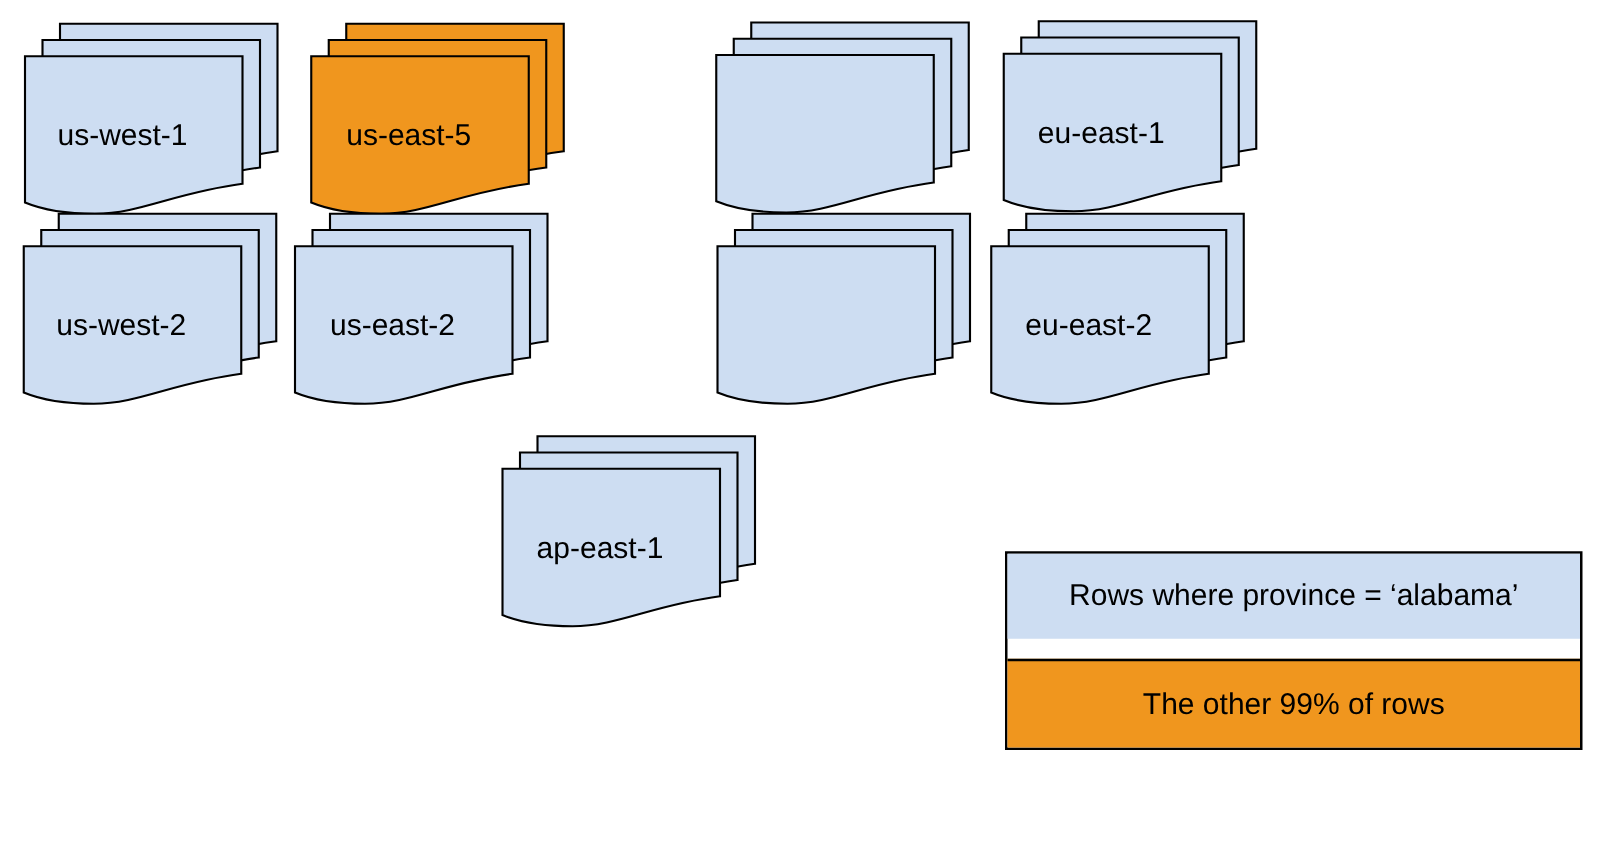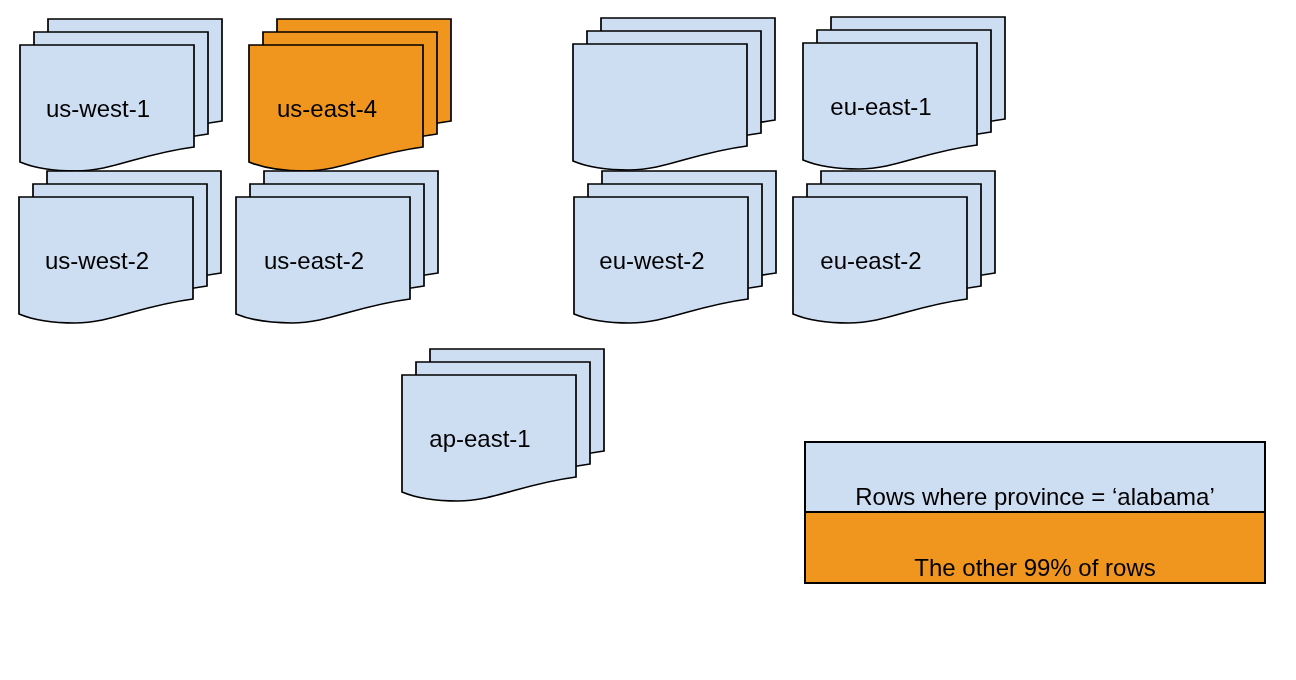--- a/index.html
+++ b/index.html
@@ -50,32 +50,32 @@
     position: absolute;
     left: 804px;
     top: 441px;
     width: 462px;
     border: 2.5px solid var(--stroke, #000000);
     box-sizing: border-box;
   }
   .legend-row {
     height: 68px;
     display: flex;
-    align-items: flex-end;
+    align-items: center;
     justify-content: center;
     font-size: 24px;
     color: var(--text, #000000);
     white-space: nowrap;
   }
   .legend-row + .legend-row {
     border-top: 2.5px solid var(--stroke, #000000);
     height: 69px;
   }
   .legend-blue   { background: var(--light-blue, #cdddf2); }
-  .legend-orange { background: var(--orange, #f0961e); }
+  .legend-orange { background: var(--orange, #f0961e); margin-top: 16px; }
 </style>
 </head>
 <body>
 
 <svg width="0" height="0" style="position:absolute" aria-hidden="true">
   <defs>
     <path id="doc-shape" d="M0 0 H174 V102 C120 109 92 126 56 126 C32 126 12 122 0 117 Z"></path>
   </defs>
 </svg>
 
@@ -89,21 +89,21 @@
     </svg>
     <div class="stack-label">us-west-1</div>
   </div>
 
   <div class="stack fill-orange" style="left:247px;top:18px">
     <svg width="206" height="158" viewBox="0 0 206 158">
       <use href="#doc-shape" x="30" y="1"></use>
       <use href="#doc-shape" x="16" y="14"></use>
       <use href="#doc-shape" x="2" y="27"></use>
     </svg>
-    <div class="stack-label">us-east-4</div>
+    <div class="stack-label">us-east-5</div>
   </div>
 
   <div class="stack fill-blue" style="left:571px;top:17px">
     <svg width="206" height="158" viewBox="0 0 206 158">
       <use href="#doc-shape" x="30" y="1"></use>
       <use href="#doc-shape" x="16" y="14"></use>
       <use href="#doc-shape" x="2" y="27"></use>
     </svg>
   </div>
 
@@ -133,21 +133,20 @@
     </svg>
     <div class="stack-label">us-east-2</div>
   </div>
 
   <div class="stack fill-blue" style="left:572px;top:170px">
     <svg width="206" height="158" viewBox="0 0 206 158">
       <use href="#doc-shape" x="30" y="1"></use>
       <use href="#doc-shape" x="16" y="14"></use>
       <use href="#doc-shape" x="2" y="27"></use>
     </svg>
-    <div class="stack-label">eu-west-2</div>
   </div>
 
   <div class="stack fill-blue" style="left:791px;top:170px">
     <svg width="206" height="158" viewBox="0 0 206 158">
       <use href="#doc-shape" x="30" y="1"></use>
       <use href="#doc-shape" x="16" y="14"></use>
       <use href="#doc-shape" x="2" y="27"></use>
     </svg>
     <div class="stack-label">eu-east-2</div>
   </div>

